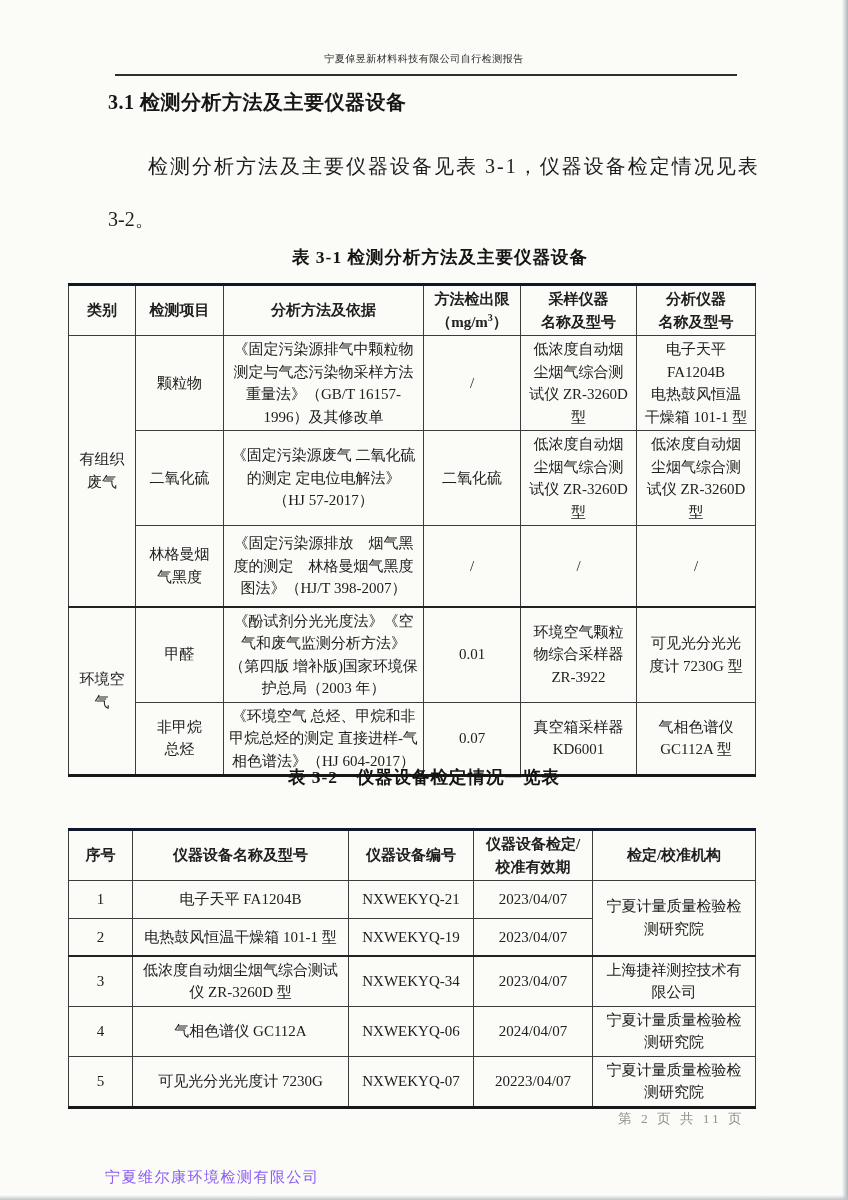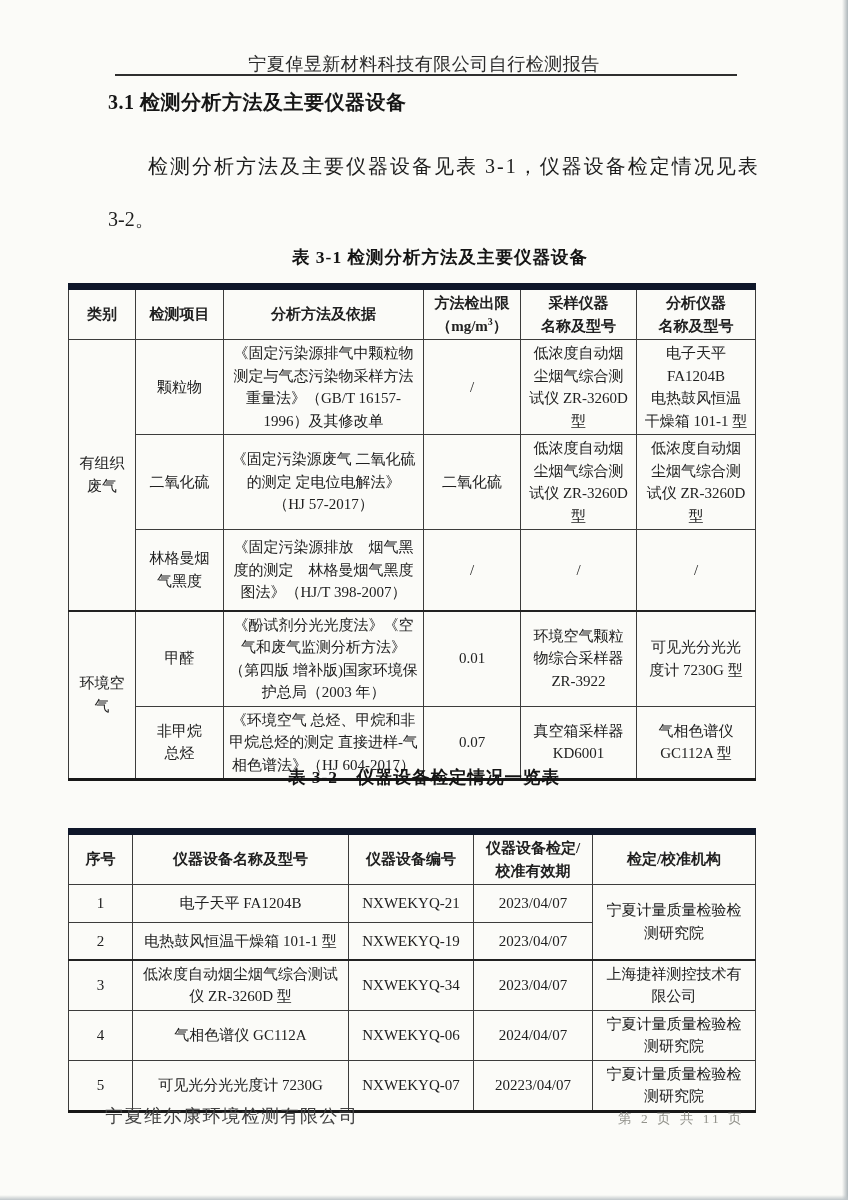--- a/index.html
+++ b/index.html
@@ -18,21 +18,21 @@
     position:absolute; top:0; right:0; width:6px; height:100%;
     background:linear-gradient(to right, rgba(150,158,162,0), #aeb6ba);
   }
   .scan-edge-bottom {
     position:absolute; bottom:0; left:0; width:100%; height:5px;
     background:linear-gradient(to bottom, rgba(170,176,180,0), #bfc6c9);
   }
 
   .doc-header-title {
     position:absolute; top:52px; left:0; width:100%;
-    text-align:center; font-size:18px; letter-spacing:0.5px; color:#2a2a2a;
+    text-align:center; font-size:10px; letter-spacing:0.5px; color:#2a2a2a;
   }
   .doc-header-rule {
     position:absolute; top:74px; left:115px; width:622px; height:0;
     border-top:2px solid #2f2f2f;
   }
 
   .section-heading {
     position:absolute; top:89px; left:108px;
     font-size:20px; font-weight:bold; letter-spacing:0.5px; color:#161616;
   }
@@ -52,36 +52,36 @@
   .t1-title { top:245px;padding-left:16px; }
   .t2-title { top:765px; }
 
   table {
     border-collapse:collapse; table-layout:fixed;
     position:absolute; left:68px; width:687px;
     background:transparent;
   }
   .t1 { top:283px; }
   .t2 { top:828px;padding-left:45px; }
-  table { border-top:7px solid #0f172a; border-bottom:3px solid #181818; }
+  table { border-top:3px solid #0f172a; border-bottom:3px solid #181818; }
   th, td {
     border:1px solid #3c3c3c;
     text-align:center; vertical-align:middle;
     font-size:15px; line-height:1.5; color:#202020;
     padding:2px 4px; overflow:hidden;
   }
   th { font-weight:bold; }
   sup { font-size:10px; line-height:0; }
   .pl { white-space:pre-line; }
   .t1 .group2-start td { border-top:2px solid #222; }
   .t2 .group-sep td { border-top:2px solid #222; }
 
   .footer-company {
-    position:absolute; top:1104px; left:105px;
-    font-size:18px; color:#404040; letter-spacing:1.5px;
+    position:absolute; top:1168px; left:105px;
+    font-size:15px; color:#8b5cf6; letter-spacing:1.5px;
   }
   .footer-page {
     position:absolute; top:1110px; left:618px;
     font-size:13.5px; color:#93938c; letter-spacing:3px;text-align:right;
   }
 </style>
 </head>
 <body>
 
 <div class="page">

